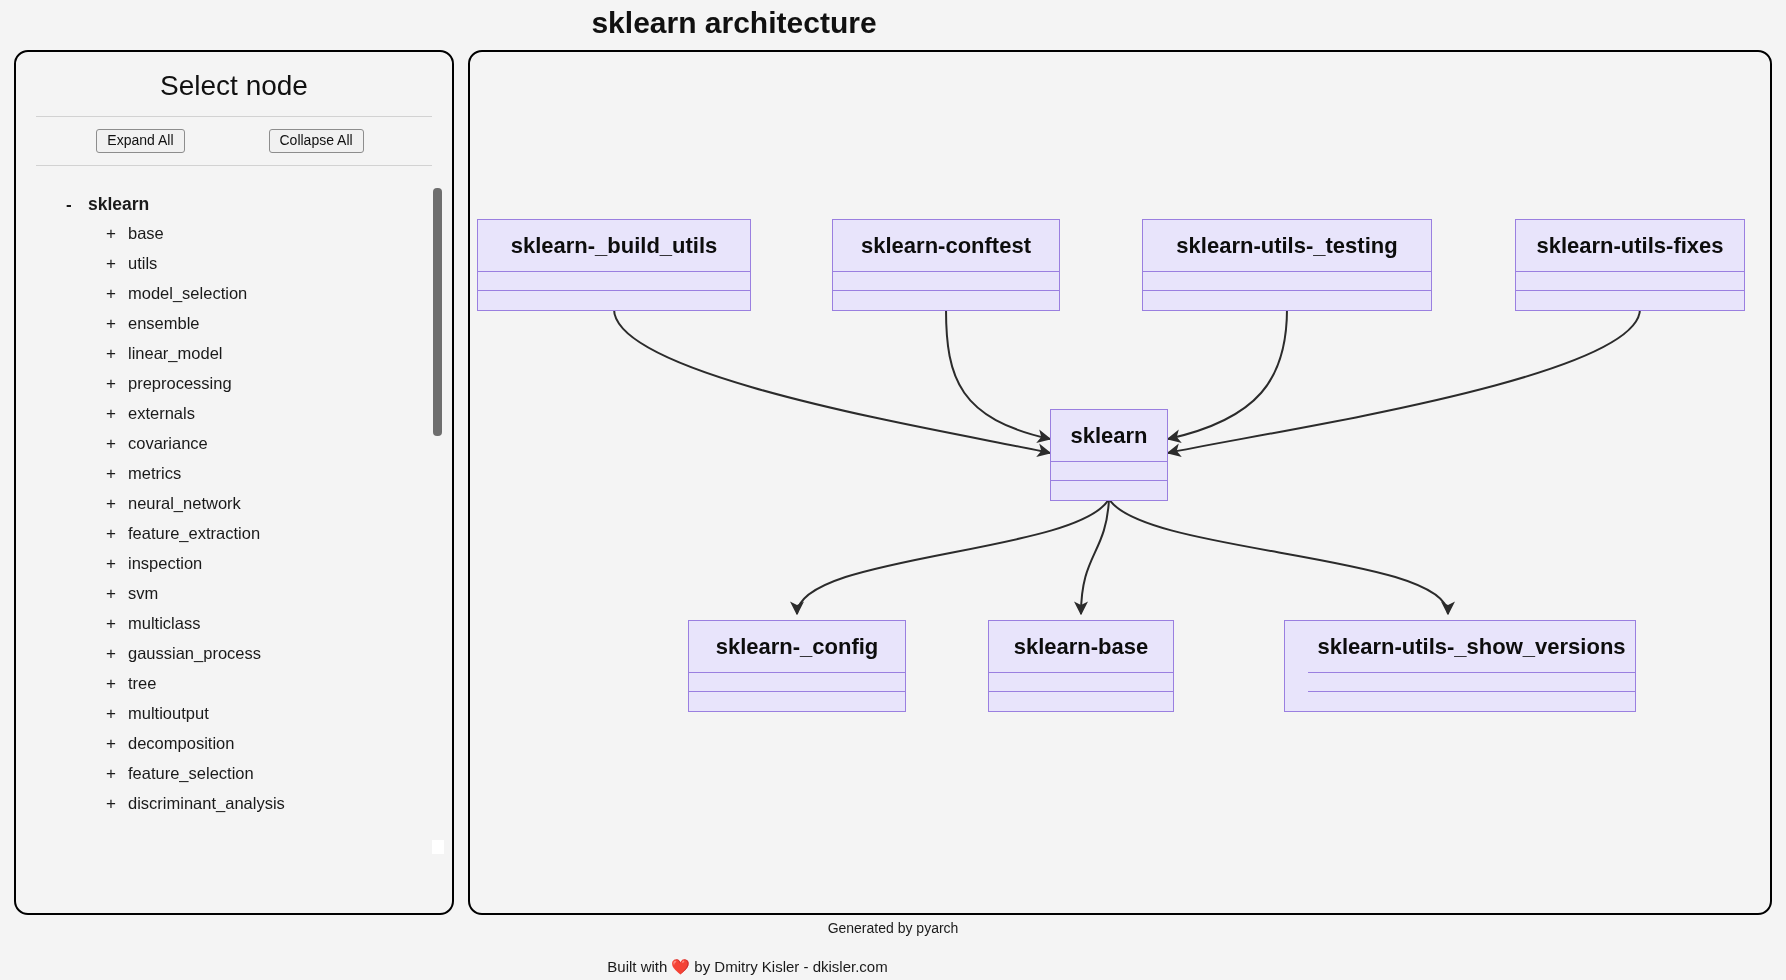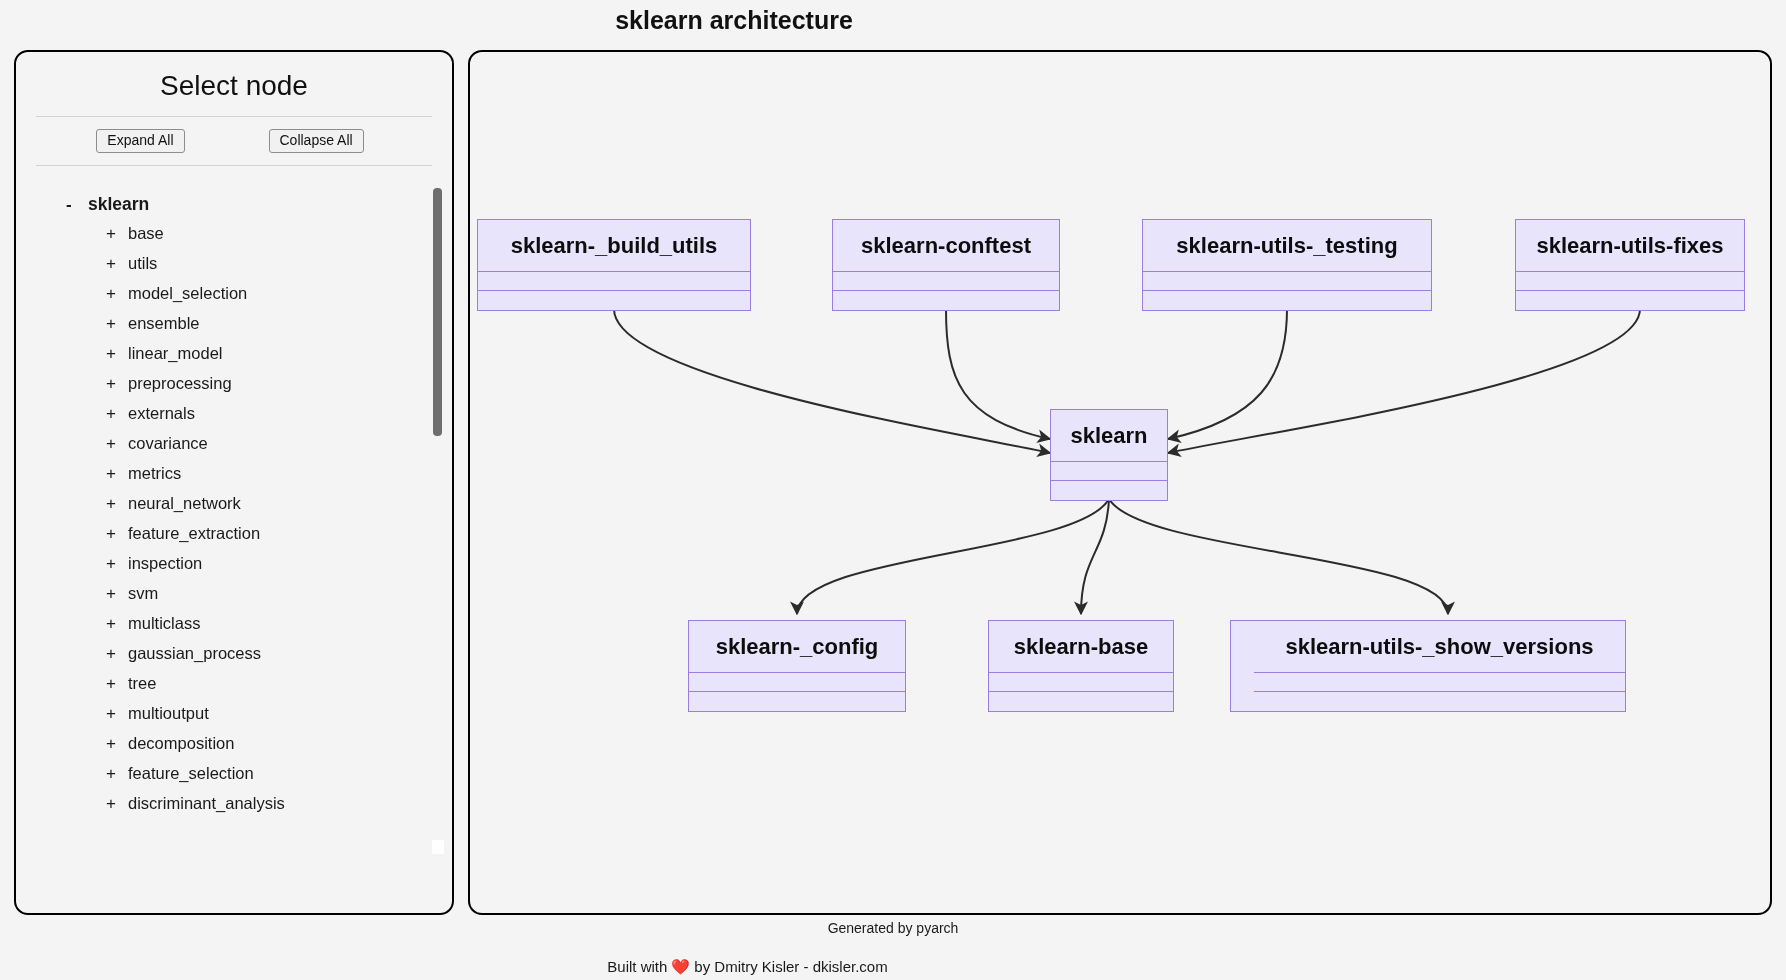--- a/index.html
+++ b/index.html
@@ -19,21 +19,21 @@
     background: #f4f4f4;
   }
 
   
   .page-title {
     position: absolute;
     top: 6px;
     left: 0;
     width: 1468px;
     text-align: center;
-    font-size: 25px;
+    font-size: 30px;
     font-weight: bold;
     color: #111111;
     letter-spacing: 0px;
   }
 
   
   .left-panel {
     position: absolute;
     left: 14px;
     top: 50px;
@@ -383,21 +383,21 @@
         <div class="uml-node" style="left: 218px; top: 568px; width: 218px;">
           <div class="uml-title">sklearn-_config</div>
           <div class="uml-row"></div>
           <div class="uml-row last"></div>
         </div>
         <div class="uml-node" style="left: 518px; top: 568px; width: 186px;">
           <div class="uml-title">sklearn-base</div>
           <div class="uml-row"></div>
           <div class="uml-row last"></div>
         </div>
-        <div class="uml-node" style="left: 760px; top: 568px; width: 396px; padding-left: 23px;">
+        <div class="uml-node" style="left: 814px; top: 568px; width: 352px; padding-left: 23px;">
           <div class="uml-title">sklearn-utils-_show_versions</div>
           <div class="uml-row"></div>
           <div class="uml-row last"></div>
         </div>
       </div>
   </div>
 
   <div class="footer-generated">Generated by pyarch</div>
   <div class="footer-built">
     <span>Built with </span><span class="heart">❤️</span><span> by Dmitry Kisler - dkisler.com</span>

